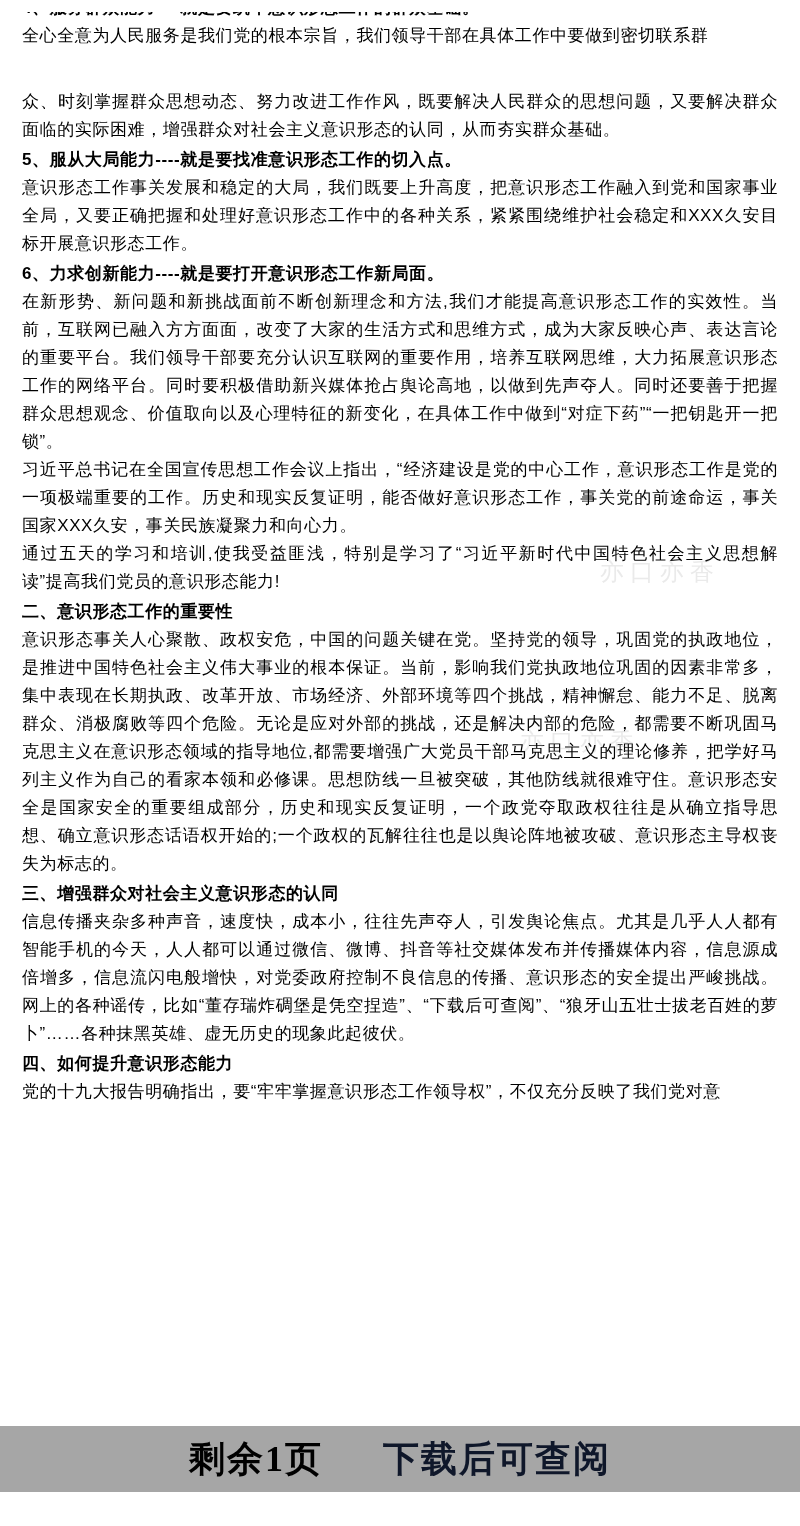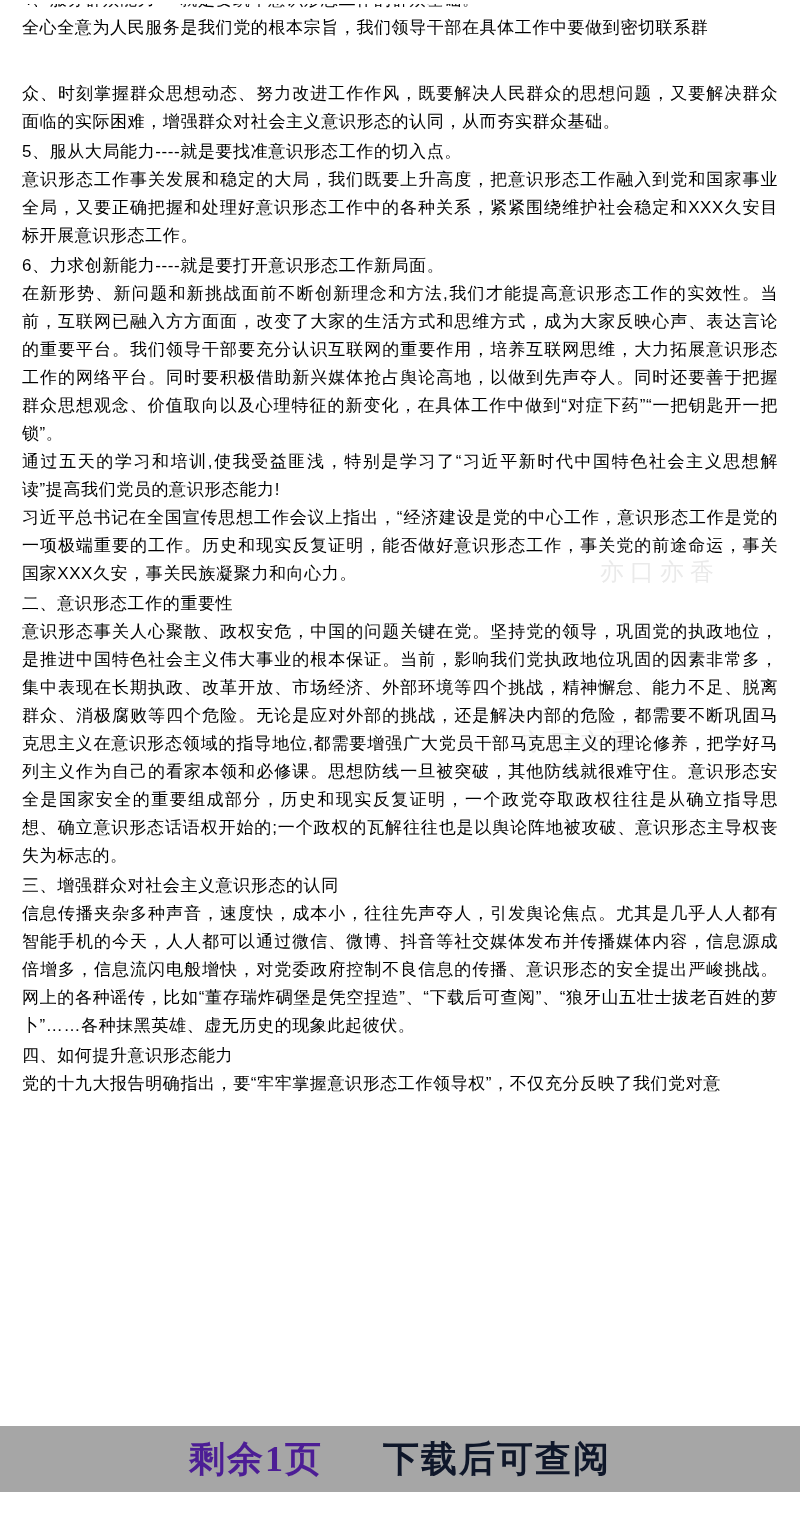--- a/index.html
+++ b/index.html
@@ -9,32 +9,32 @@
   }
   body {
     width: 800px;
     height: 1526px;
     position: relative;
     overflow: hidden;
     font-family: "Liberation Sans", sans-serif;
     color: #000000;
   }
   .doc {
-    padding: 4px 22px;
+    padding: 12px 22px;
     font-size: 17px;
     line-height: 28px;
     text-align: justify;
     letter-spacing: 0.6px;
   }
   .para {
     margin: 0;
   }
   .heading {
     margin: 2px 0 0 0;
-    font-weight: normal;
+    font-weight: bold;
   }
   .clipped-line {
     height: 10px;
     overflow: hidden;
   }
   .clipped-line .heading {
     margin: 0;
     margin-top: -18px;
   }
   .page-gap {
@@ -79,30 +79,30 @@
     <p class="heading">4、服务群众能力----就是要筑牢意识形态工作的群众基础。</p>
   </div>
   <div id="blocks-container">
       <p class="para">全心全意为人民服务是我们党的根本宗旨，我们领导干部在具体工作中要做到密切联系群</p>
       <div class="page-gap"></div>
       <p class="para">众、时刻掌握群众思想动态、努力改进工作作风，既要解决人民群众的思想问题，又要解决群众面临的实际困难，增强群众对社会主义意识形态的认同，从而夯实群众基础。</p>
       <p class="heading">5、服从大局能力----就是要找准意识形态工作的切入点。</p>
       <p class="para">意识形态工作事关发展和稳定的大局，我们既要上升高度，把意识形态工作融入到党和国家事业全局，又要正确把握和处理好意识形态工作中的各种关系，紧紧围绕维护社会稳定和XXX久安目标开展意识形态工作。</p>
       <p class="heading">6、力求创新能力----就是要打开意识形态工作新局面。</p>
       <p class="para">在新形势、新问题和新挑战面前不断创新理念和方法,我们才能提高意识形态工作的实效性。当前，互联网已融入方方面面，改变了大家的生活方式和思维方式，成为大家反映心声、表达言论的重要平台。我们领导干部要充分认识互联网的重要作用，培养互联网思维，大力拓展意识形态工作的网络平台。同时要积极借助新兴媒体抢占舆论高地，以做到先声夺人。同时还要善于把握群众思想观念、价值取向以及心理特征的新变化，在具体工作中做到“对症下药”“一把钥匙开一把锁”。</p>
+      <p class="para">习近平总书记在全国宣传思想工作会议上指出，“经济建设是党的中心工作，意识形态工作是党的一项极端重要的工作。历史和现实反复证明，能否做好意识形态工作，事关党的前途命运，事关国家XXX久安，事关民族凝聚力和向心力。</p>
       <p class="para">通过五天的学习和培训,使我受益匪浅，特别是学习了“习近平新时代中国特色社会主义思想解读”提高我们党员的意识形态能力!</p>
-      <p class="para">习近平总书记在全国宣传思想工作会议上指出，“经济建设是党的中心工作，意识形态工作是党的一项极端重要的工作。历史和现实反复证明，能否做好意识形态工作，事关党的前途命运，事关国家XXX久安，事关民族凝聚力和向心力。</p>
       <p class="heading">二、意识形态工作的重要性</p>
       <p class="para">意识形态事关人心聚散、政权安危，中国的问题关键在党。坚持党的领导，巩固党的执政地位，是推进中国特色社会主义伟大事业的根本保证。当前，影响我们党执政地位巩固的因素非常多，集中表现在长期执政、改革开放、市场经济、外部环境等四个挑战，精神懈怠、能力不足、脱离群众、消极腐败等四个危险。无论是应对外部的挑战，还是解决内部的危险，都需要不断巩固马克思主义在意识形态领域的指导地位,都需要增强广大党员干部马克思主义的理论修养，把学好马列主义作为自己的看家本领和必修课。思想防线一旦被突破，其他防线就很难守住。意识形态安全是国家安全的重要组成部分，历史和现实反复证明，一个政党夺取政权往往是从确立指导思想、确立意识形态话语权开始的;一个政权的瓦解往往也是以舆论阵地被攻破、意识形态主导权丧失为标志的。</p>
       <p class="heading">三、增强群众对社会主义意识形态的认同</p>
       <p class="para">信息传播夹杂多种声音，速度快，成本小，往往先声夺人，引发舆论焦点。尤其是几乎人人都有智能手机的今天，人人都可以通过微信、微博、抖音等社交媒体发布并传播媒体内容，信息源成倍增多，信息流闪电般增快，对党委政府控制不良信息的传播、意识形态的安全提出严峻挑战。网上的各种谣传，比如“董存瑞炸碉堡是凭空捏造”、“下载后可查阅”、“狼牙山五壮士拔老百姓的萝卜”……各种抹黑英雄、虚无历史的现象此起彼伏。</p>
       <p class="heading">四、如何提升意识形态能力</p>
       <p class="para">党的十九大报告明确指出，要“牢牢掌握意识形态工作领导权”，不仅充分反映了我们党对意</p>
     </div>
 </div>
 
 <div class="watermark w1">亦口亦香</div>
 <div class="watermark w2">亦口亦香</div>
 
 <div class="footer-bar" style="background: rgb(166, 166, 166);">
-  <span class="bar-text" style="color: #4c1d95;">剩余1页</span>
+  <span class="bar-text" style="color: #000000;">剩余1页</span>
   <span class="bar-text" style="color: #0f172a;">下载后可查阅</span>
 </div>
 
 </body></html>

